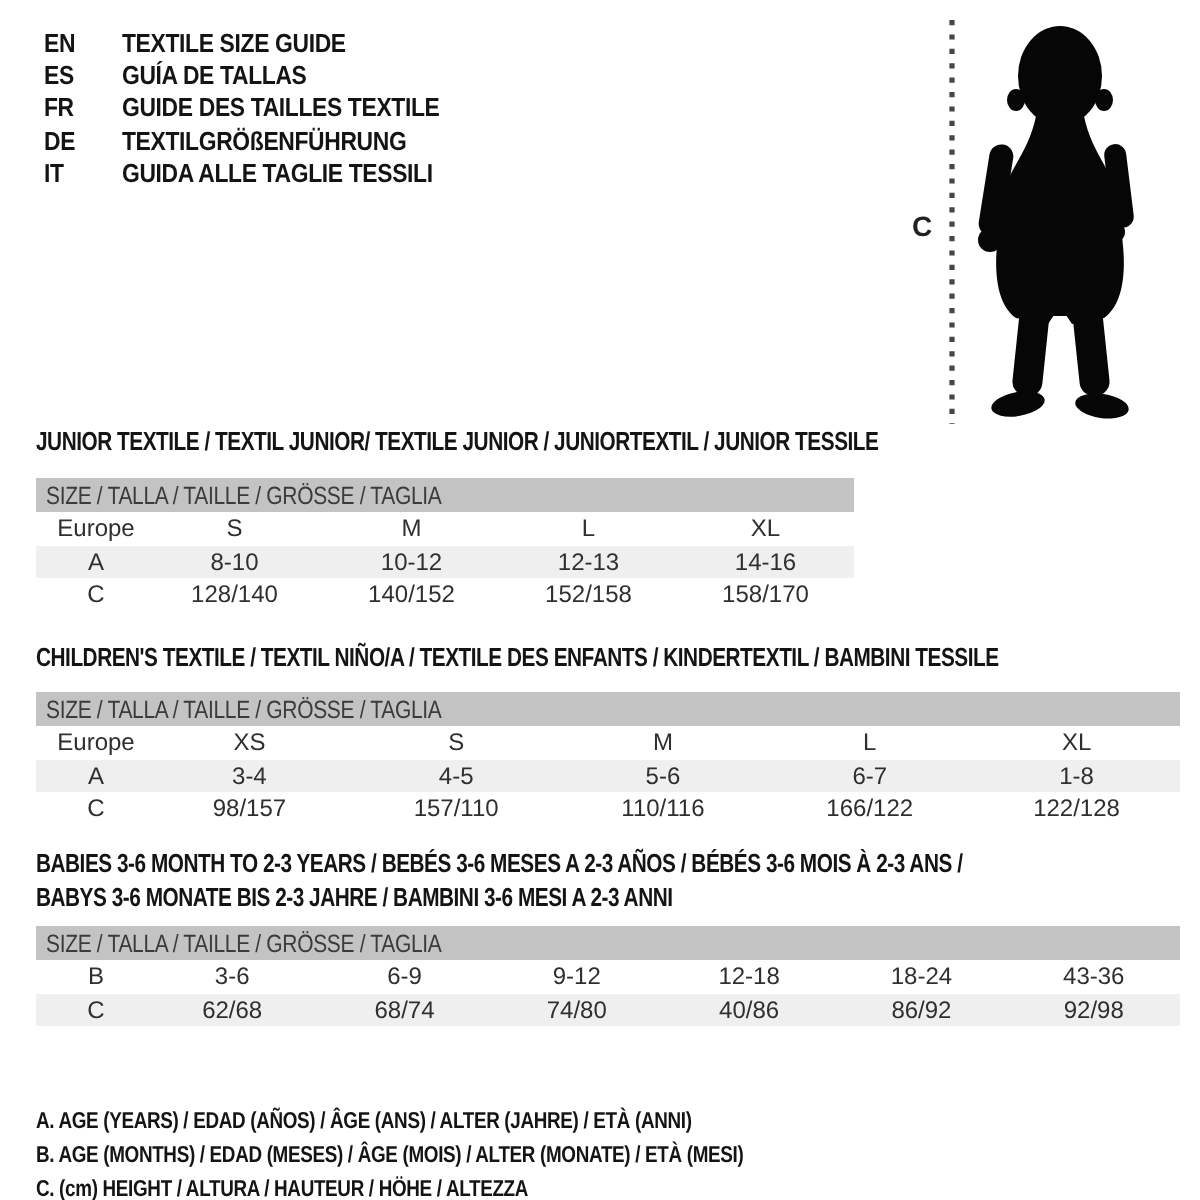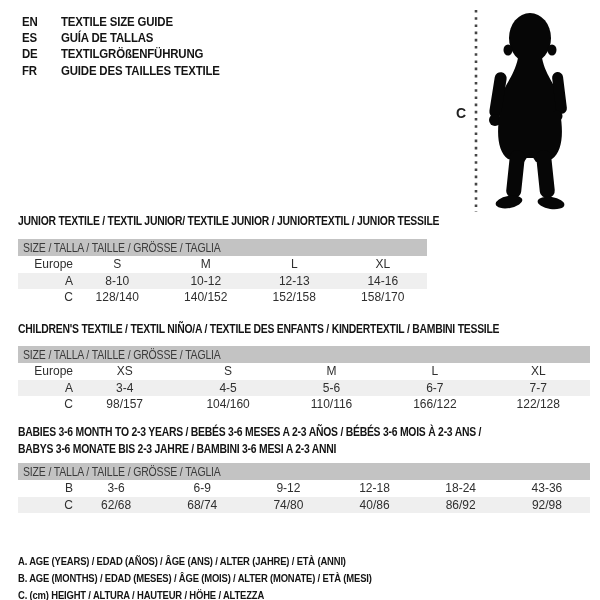--- a/index.html
+++ b/index.html
@@ -51,21 +51,21 @@
   #table1 { left: 18px; top: 239px; width: 409px; }
   #table2 { left: 18px; top: 346px; width: 572px; }
   #table3 { left: 18px; top: 463px; width: 572px; }
   .size-table th {
     background: var(--table-header-bg); height: 17px;
     text-align: left; font-weight: normal; font-size: 12.5px; color: #3b3b3b;
     padding: 0 0 0 5px; white-space: nowrap;
   }
   .cond { display: inline-block; transform: scaleX(0.84); transform-origin: 0 50%; letter-spacing: -0.2px; }
   .size-table td { height: 16.5px; text-align: center; padding: 0; line-height: 16px; }
-  .size-table td.lbl { text-align: right; padding-left: 5px; }
+  .size-table td.lbl { text-align: center; padding-left: 5px; }
   .size-table tbody tr:nth-child(even) { background: var(--row-alt-bg); }
   col.c-label-col { width: 55px; }
 
   
   .legend { position: absolute; left: 18px; top: 553px; }
   .legend-line {
     font-weight: bold; font-size: 11.5px; line-height: 17px;
     letter-spacing: -0.2px; color: var(--title-color); white-space: nowrap;
     transform: scaleX(0.82); transform-origin: 0 0;
   }
@@ -78,26 +78,30 @@
   <div class="lang-list">
     <div class="lang-row">
       <span class="lang-code">EN</span>
       <span class="lang-label">TEXTILE SIZE GUIDE</span>
     </div>
     <div class="lang-row">
       <span class="lang-code">ES</span>
       <span class="lang-label">GUÍA DE TALLAS</span>
     </div>
     <div class="lang-row">
+      <span class="lang-code">FR</span>
+      <span class="lang-label">GUIDE DES TAILLES TEXTILE</span>
+    </div>
+    <div class="lang-row">
       <span class="lang-code">DE</span>
       <span class="lang-label">TEXTILGRÖßENFÜHRUNG</span>
     </div>
     <div class="lang-row">
-      <span class="lang-code">FR</span>
-      <span class="lang-label">GUIDE DES TAILLES TEXTILE</span>
+      <span class="lang-code">IT</span>
+      <span class="lang-label">GUIDA ALLE TAGLIE TESSILI</span>
     </div>
   </div>
 
   <div class="figure">
     <span class="c-label">C</span>
     <svg width="152" height="212" viewBox="0 0 152 212" aria-hidden="true">
       <line x1="28" y1="6" x2="28" y2="208" stroke="#454545" stroke-width="2.6" stroke-dasharray="2.6 4.6"></line>
       <g transform="translate(40,8)" fill="var(--silhouette)">
         <ellipse cx="42" cy="26" rx="21" ry="25"></ellipse>
         <ellipse cx="20" cy="38" rx="4.5" ry="5.5"></ellipse>
@@ -178,26 +182,26 @@
         <td>M</td>
         <td>L</td>
         <td>XL</td>
       </tr>
       <tr>
         <td class="lbl">A</td>
         <td>3-4</td>
         <td>4-5</td>
         <td>5-6</td>
         <td>6-7</td>
-        <td>7-7</td>
+        <td>1-8</td>
       </tr>
       <tr>
         <td class="lbl">C</td>
         <td>98/157</td>
-        <td>104/160</td>
+        <td>157/110</td>
         <td>110/116</td>
         <td>166/122</td>
         <td>122/128</td>
       </tr>
     </tbody>
   </table>
 
   <div class="sec-title" id="title3">
     <div>BABIES 3-6 MONTH TO 2-3 YEARS / BEBÉS 3-6 MESES A 2-3 AÑOS / BÉBÉS 3-6 MOIS À 2-3 ANS /</div>
     <div>BABYS 3-6 MONATE BIS 2-3 JAHRE / BAMBINI 3-6 MESI A 2-3 ANNI</div>

